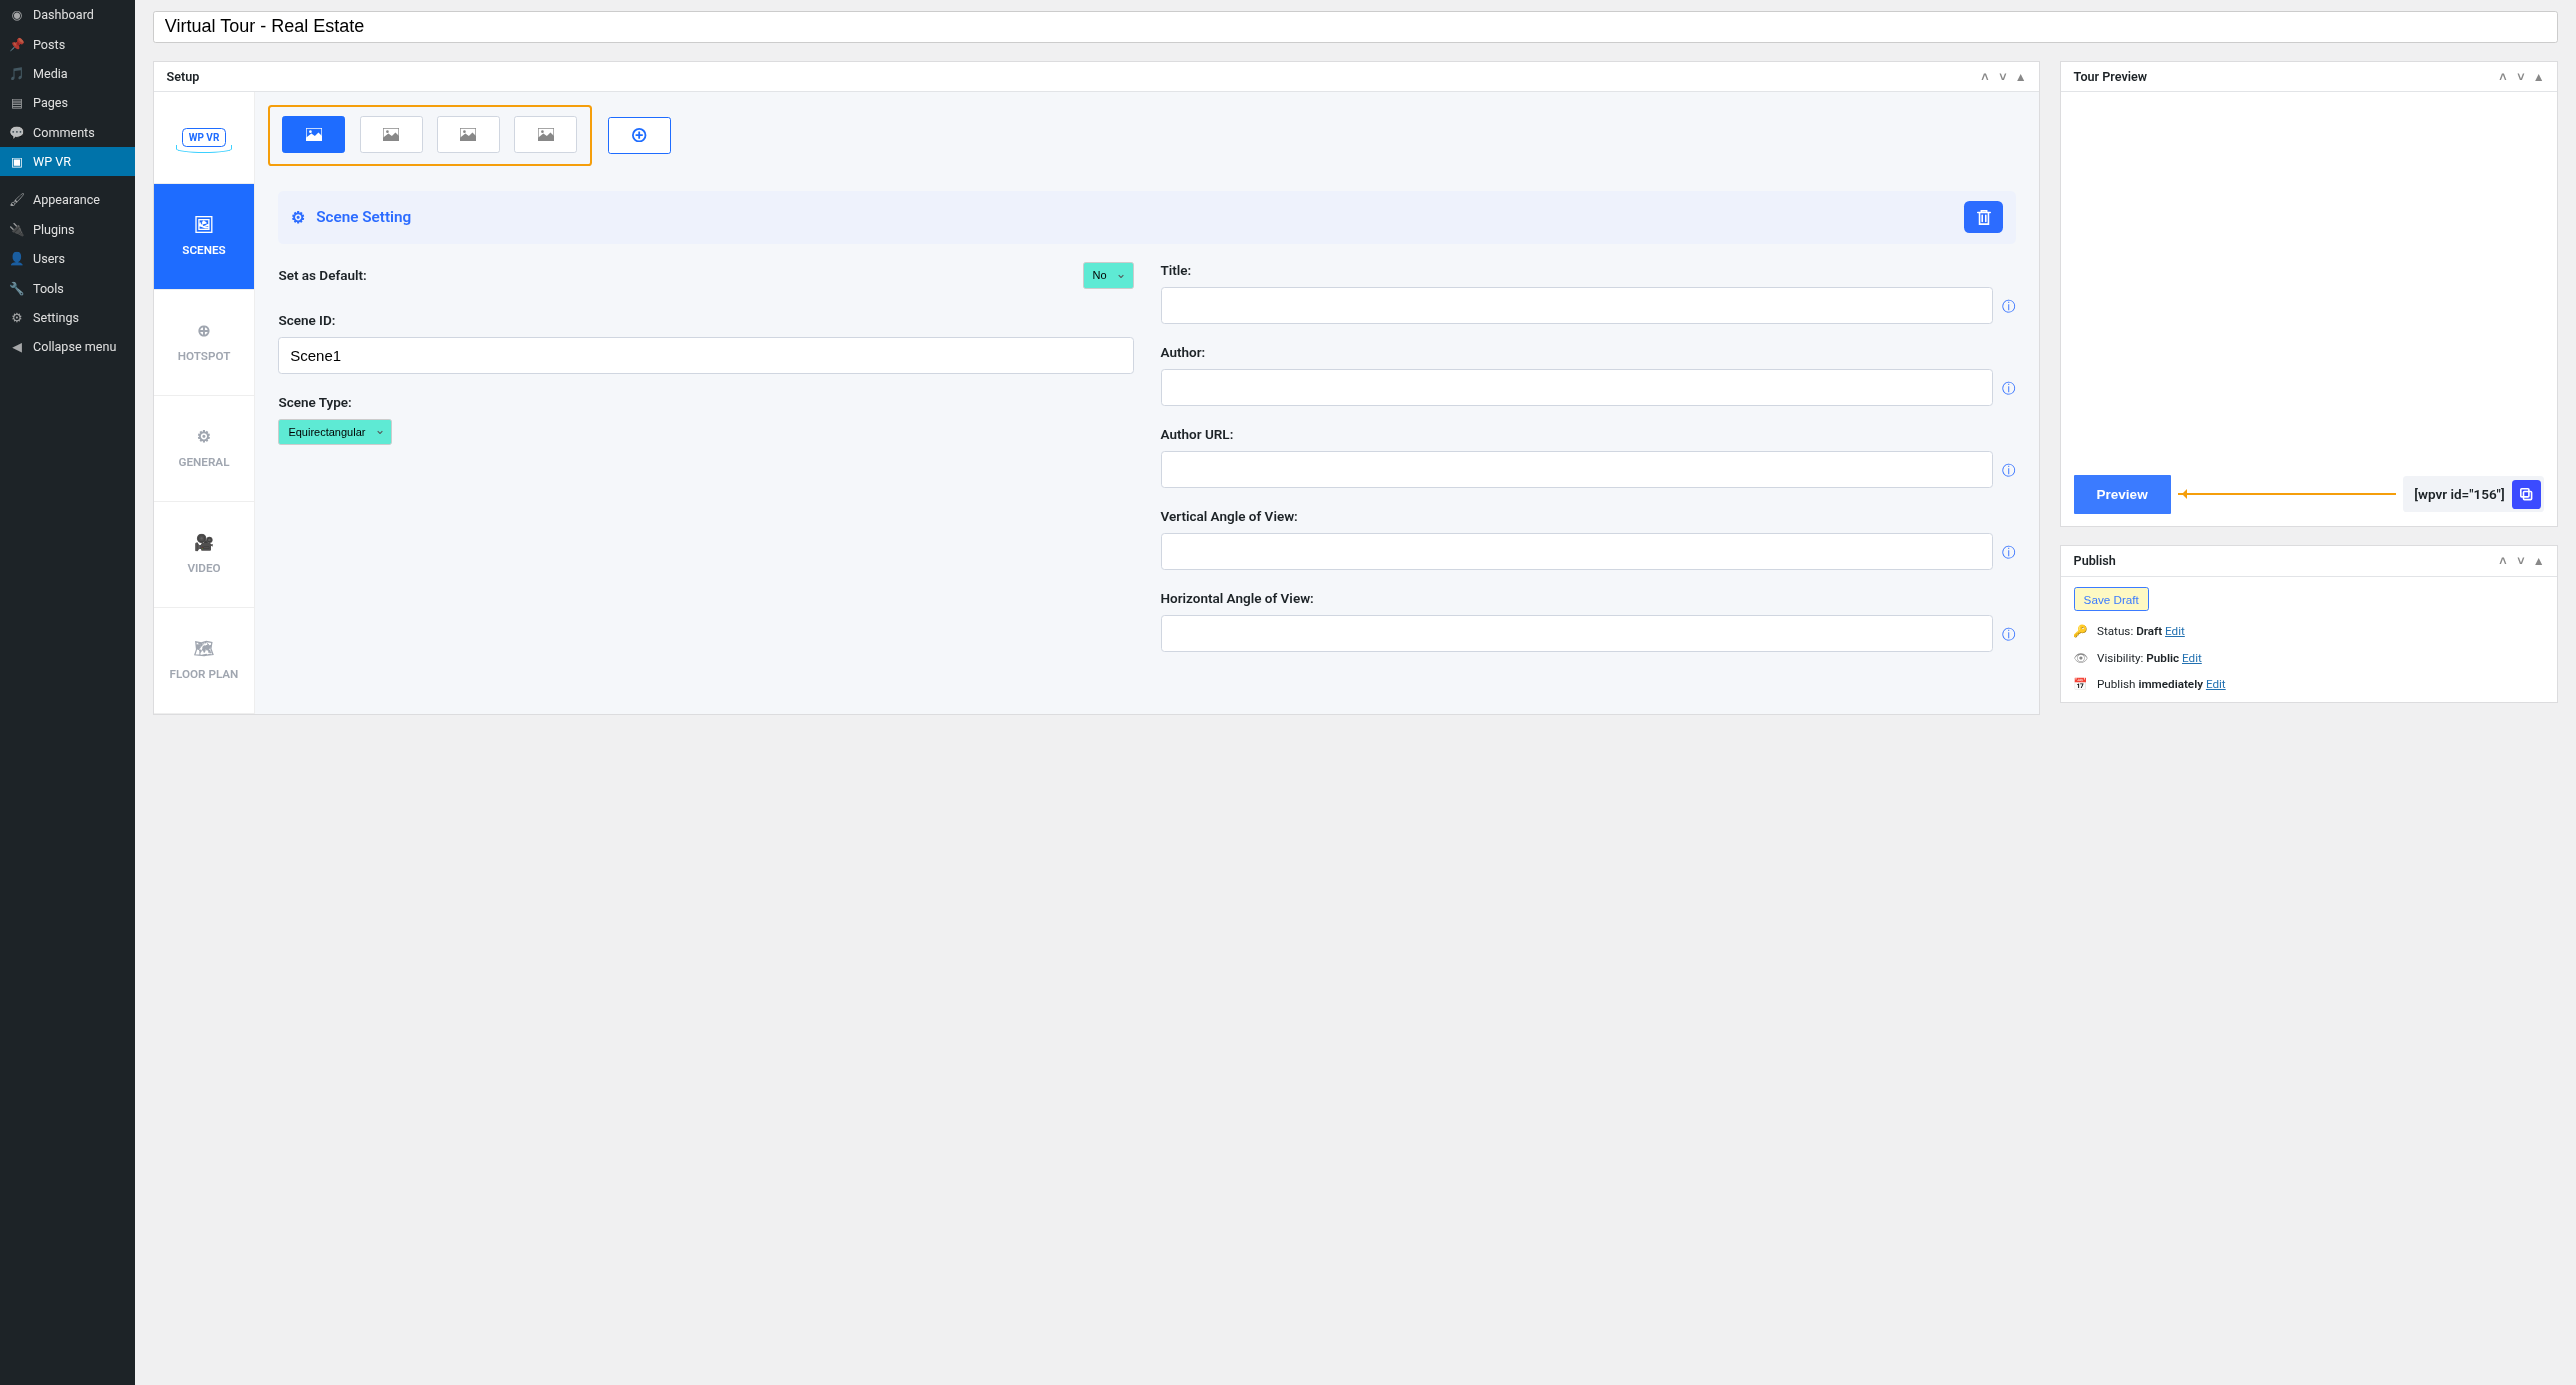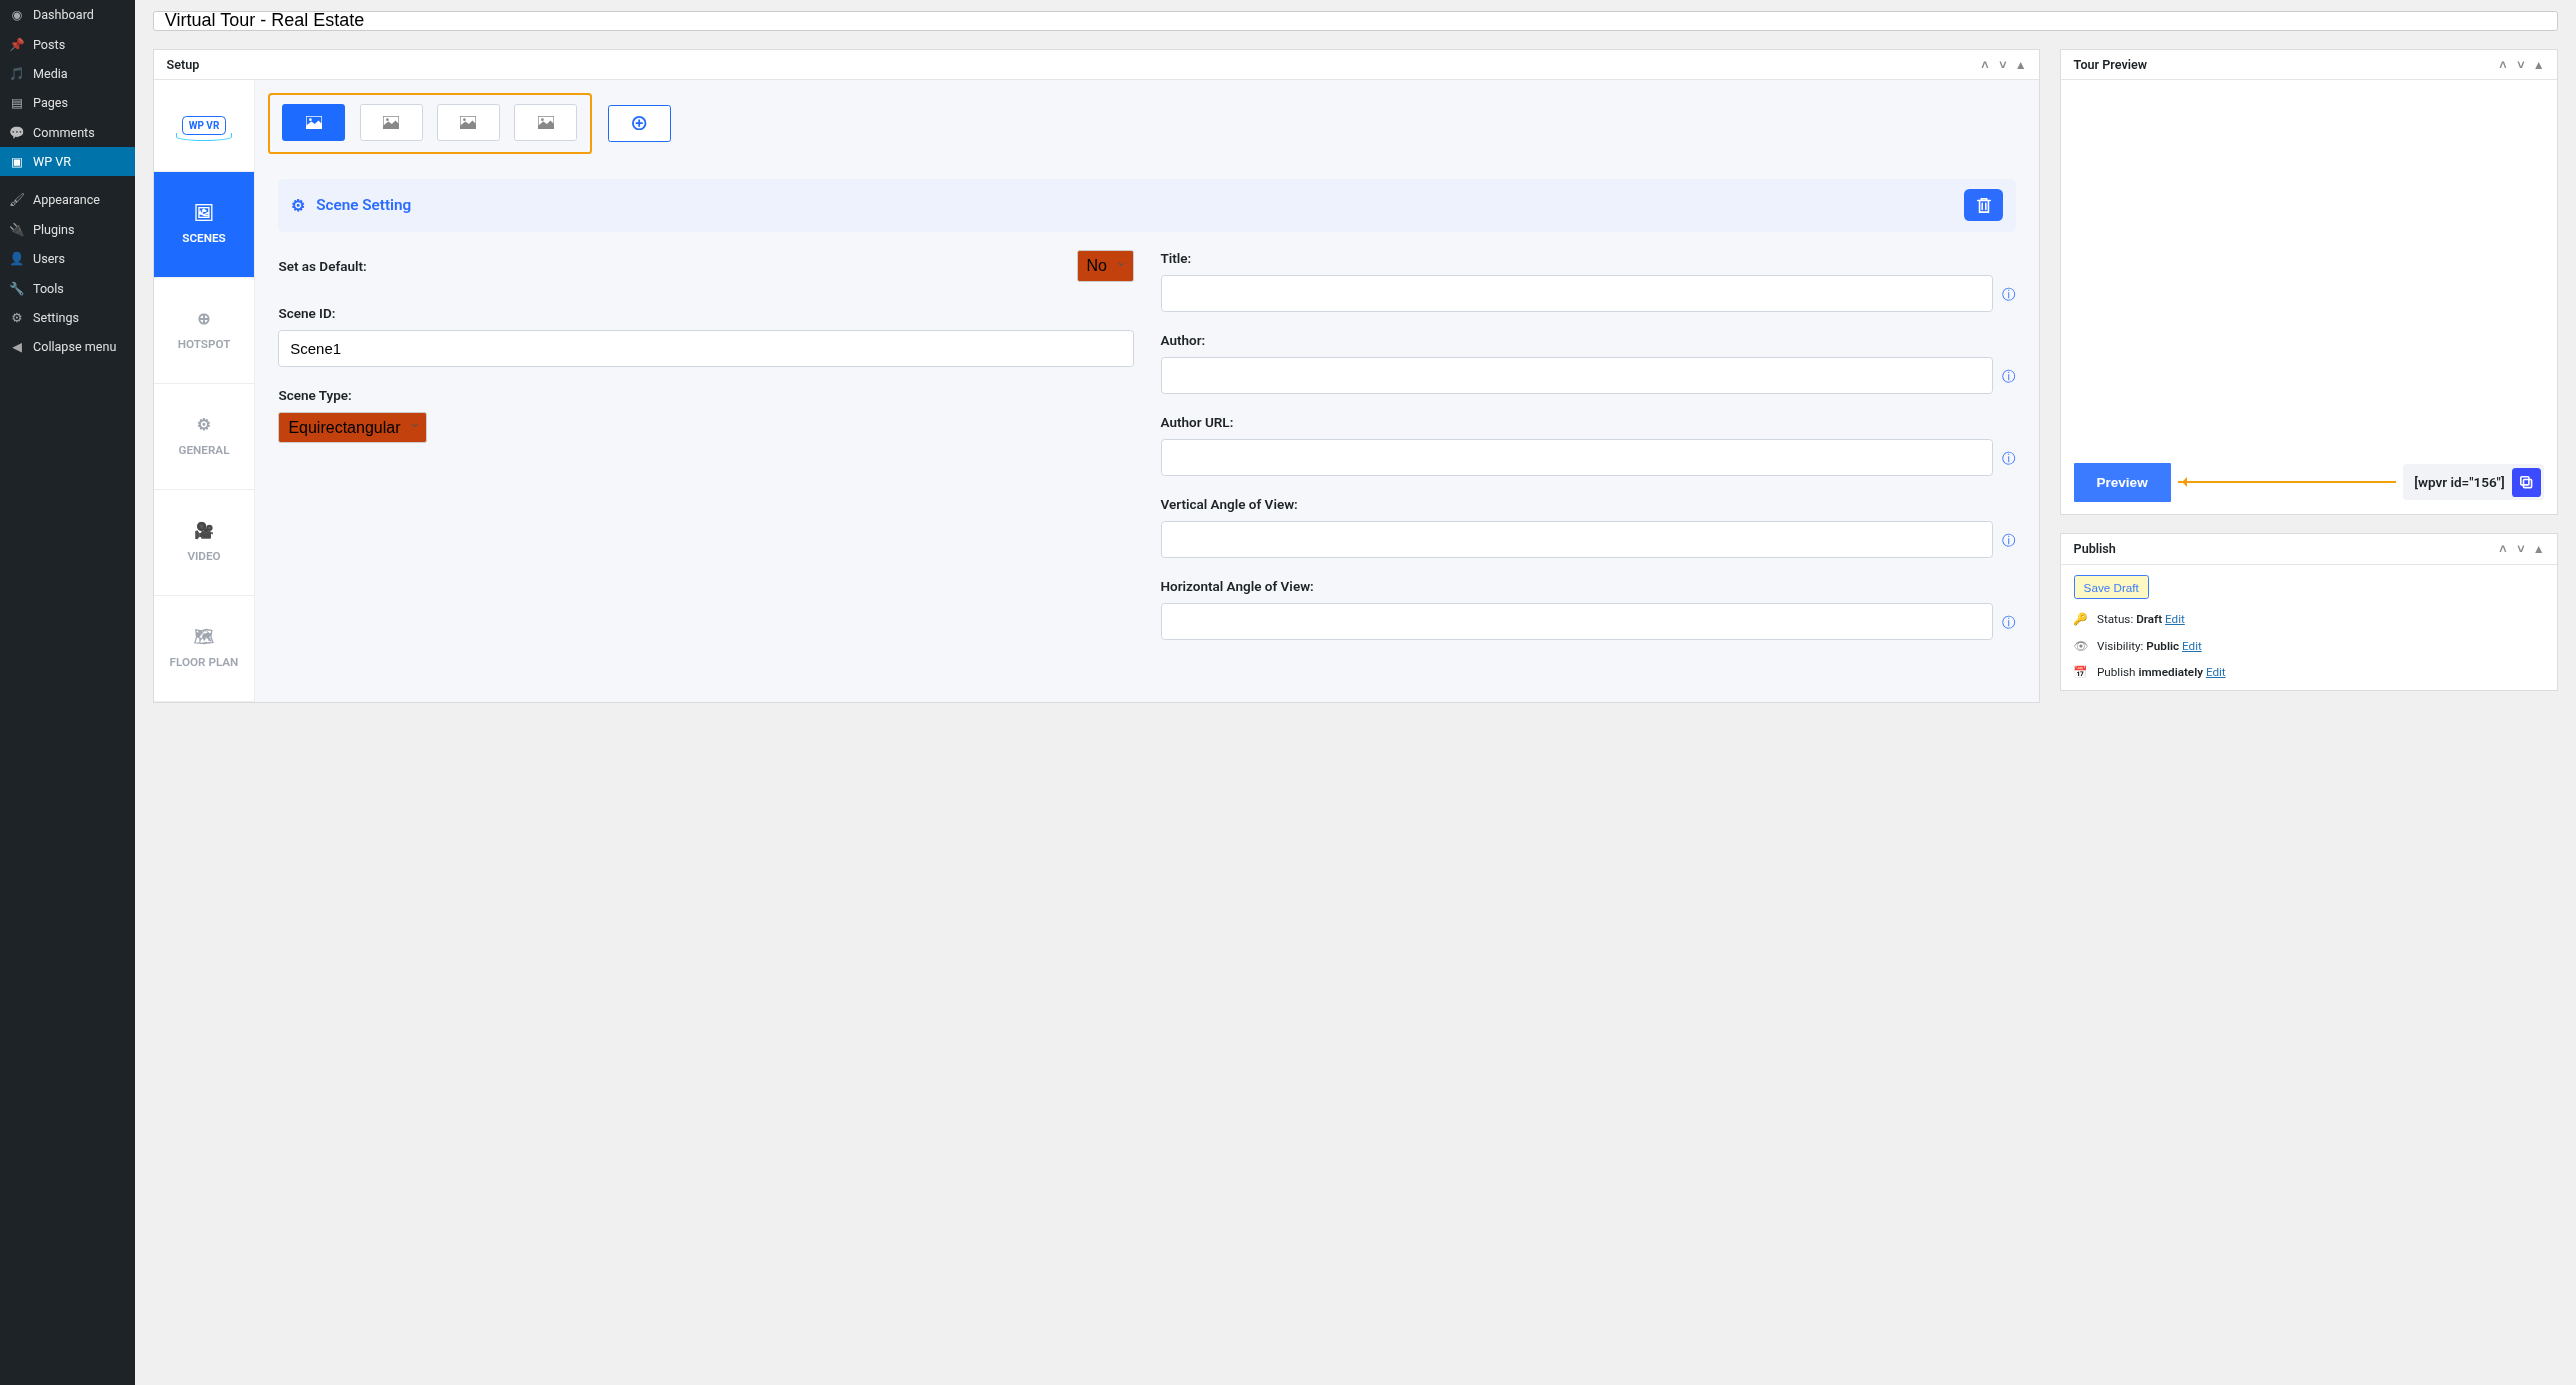--- a/index.html
+++ b/index.html
@@ -10,21 +10,21 @@
 .wp-sidebar { width: 135px; background: #1d2327; color: #fff; flex-shrink: 0; }
 .wp-sidebar ul { list-style: none; }
 .wp-sidebar li { display: flex; align-items: center; padding: 7.2px 9px; color: #e0e0e0; font-size: 12.6px; cursor: pointer; gap: 8px; }
 .wp-sidebar li.active { background: #0073aa; color: #fff; }
 .wp-sidebar li .ic { width: 16px; display: inline-flex; justify-content: center; opacity: 0.7; }
 .wp-sidebar li.active .ic { opacity: 1; }
 .wp-sidebar .sep { height: 9px; }
 
 
 .main { flex: 1; padding: 10.8px 18px 0 18px; overflow-y: auto; }
-.title-input { width: 100%; padding: 3.6px 10.8px; font-size: 18px; border: 0.9px solid #ccc; border-radius: 2.7px; background: #fff; height: 20px; }
+.title-input { width: 100%; padding: 3.6px 10.8px; font-size: 18px; border: 0.9px solid #ccc; border-radius: 2.7px; background: #fff; height: 32px; }
 .cols { display: flex; gap: 20px; margin-top: 18px; }
 .left-col { flex: 1; min-width: 0; }
 .right-col { width: 498px; flex-shrink: 0; }
 
 .panel { background: #fff; border: 0.9px solid #dcdcde; margin-bottom: 18px; }
 .panel-head { display: flex; align-items: center; justify-content: space-between; padding: 7.2px 12.6px; border-bottom: 0.9px solid #e2e4e7; font-weight: 600; font-size: 12.6px; }
 .panel-head .controls { display: flex; gap: 5.4px; align-items: center; }
 .panel-head .controls span { cursor: pointer; color: #888; padding: 0 2.7px; }
 
 
@@ -47,21 +47,21 @@
 .scene-setting-hdr { margin: 25px 10.8px 18px 10.8px; background: #eef2fc; border-radius: 5.4px; display: flex; align-items: center; justify-content: space-between; padding: 10.8px 12.6px; }
 .scene-setting-hdr .lbl { display: flex; align-items: center; gap: 10.8px; color: #2c6cff; font-weight: 600; font-size: 15.3px; }
 .scene-setting-hdr .gear { color: #2c6cff; font-size: 16px; }
 .del-btn { background: #2c6cff; color: #fff; width: 39px; height: 32px; border-radius: 5.4px; display: flex; align-items: center; justify-content: center; cursor: pointer; }
 
 .form-area { display: flex; gap: 27px; padding: 0 10.8px; }
 .form-col { flex: 1; }
 .fld { margin-bottom: 20px; }
 .fld-label { font-weight: 600; font-size: 13.5px; margin-bottom: 9px; display:block; }
 .inline-fld { display: flex; align-items: center; justify-content: space-between; margin-bottom: 23px; }
-.select-sm { border: 0.9px solid #ccc; padding: 6.3px 25px 6.3px 9px; border-radius: 2.7px; background:#c2410c; appearance:none; position:relative; font-size:16px;}
+.select-sm { border: 0.9px solid #ccc; padding: 6.3px 25px 6.3px 9px; border-radius: 2.7px; background:#5eead4; appearance:none; position:relative; font-size:11px;}
 .sel-wrap{position:relative;display:inline-block;}
 .sel-wrap::after{content:'⌄';position:absolute;right:7.2px;top:3.6px;pointer-events:none;color:#555;font-size:12.6px;}
 .txt-input { width: 100%; border: 0.9px solid #d0d6e0; border-radius: 3.6px; padding: 9px 10.8px; font-size: 15px; background:#fff; }
 .fld-row { display: flex; align-items: flex-start; gap: 9px; }
 .fld-row .txt-input { flex: 1; }
 .info-ic { color: #2c6cff; font-size: 13.5px; margin-top: 10.8px; cursor: pointer; }
 .info-ic-inline { color: #2c6cff; font-size: 13.5px; cursor: pointer; margin-left: 7.2px;}
 
 .scene-img { width: 228px; height: 115px; border-radius: 2.7px; background: linear-gradient(180deg,#e8e0d0 0%, #d4b896 30%, #c9a977 55%, #b8935f 80%, #a07a4a 100%); position:relative; overflow:hidden; margin-bottom: 27px;}
 .scene-img::before{content:'';position:absolute;top:7.2px;left:50%;transform:translateX(-50%);width:162px;height:45px;background:radial-gradient(ellipse at center, rgba(255,255,255,.6), transparent 70%);}

